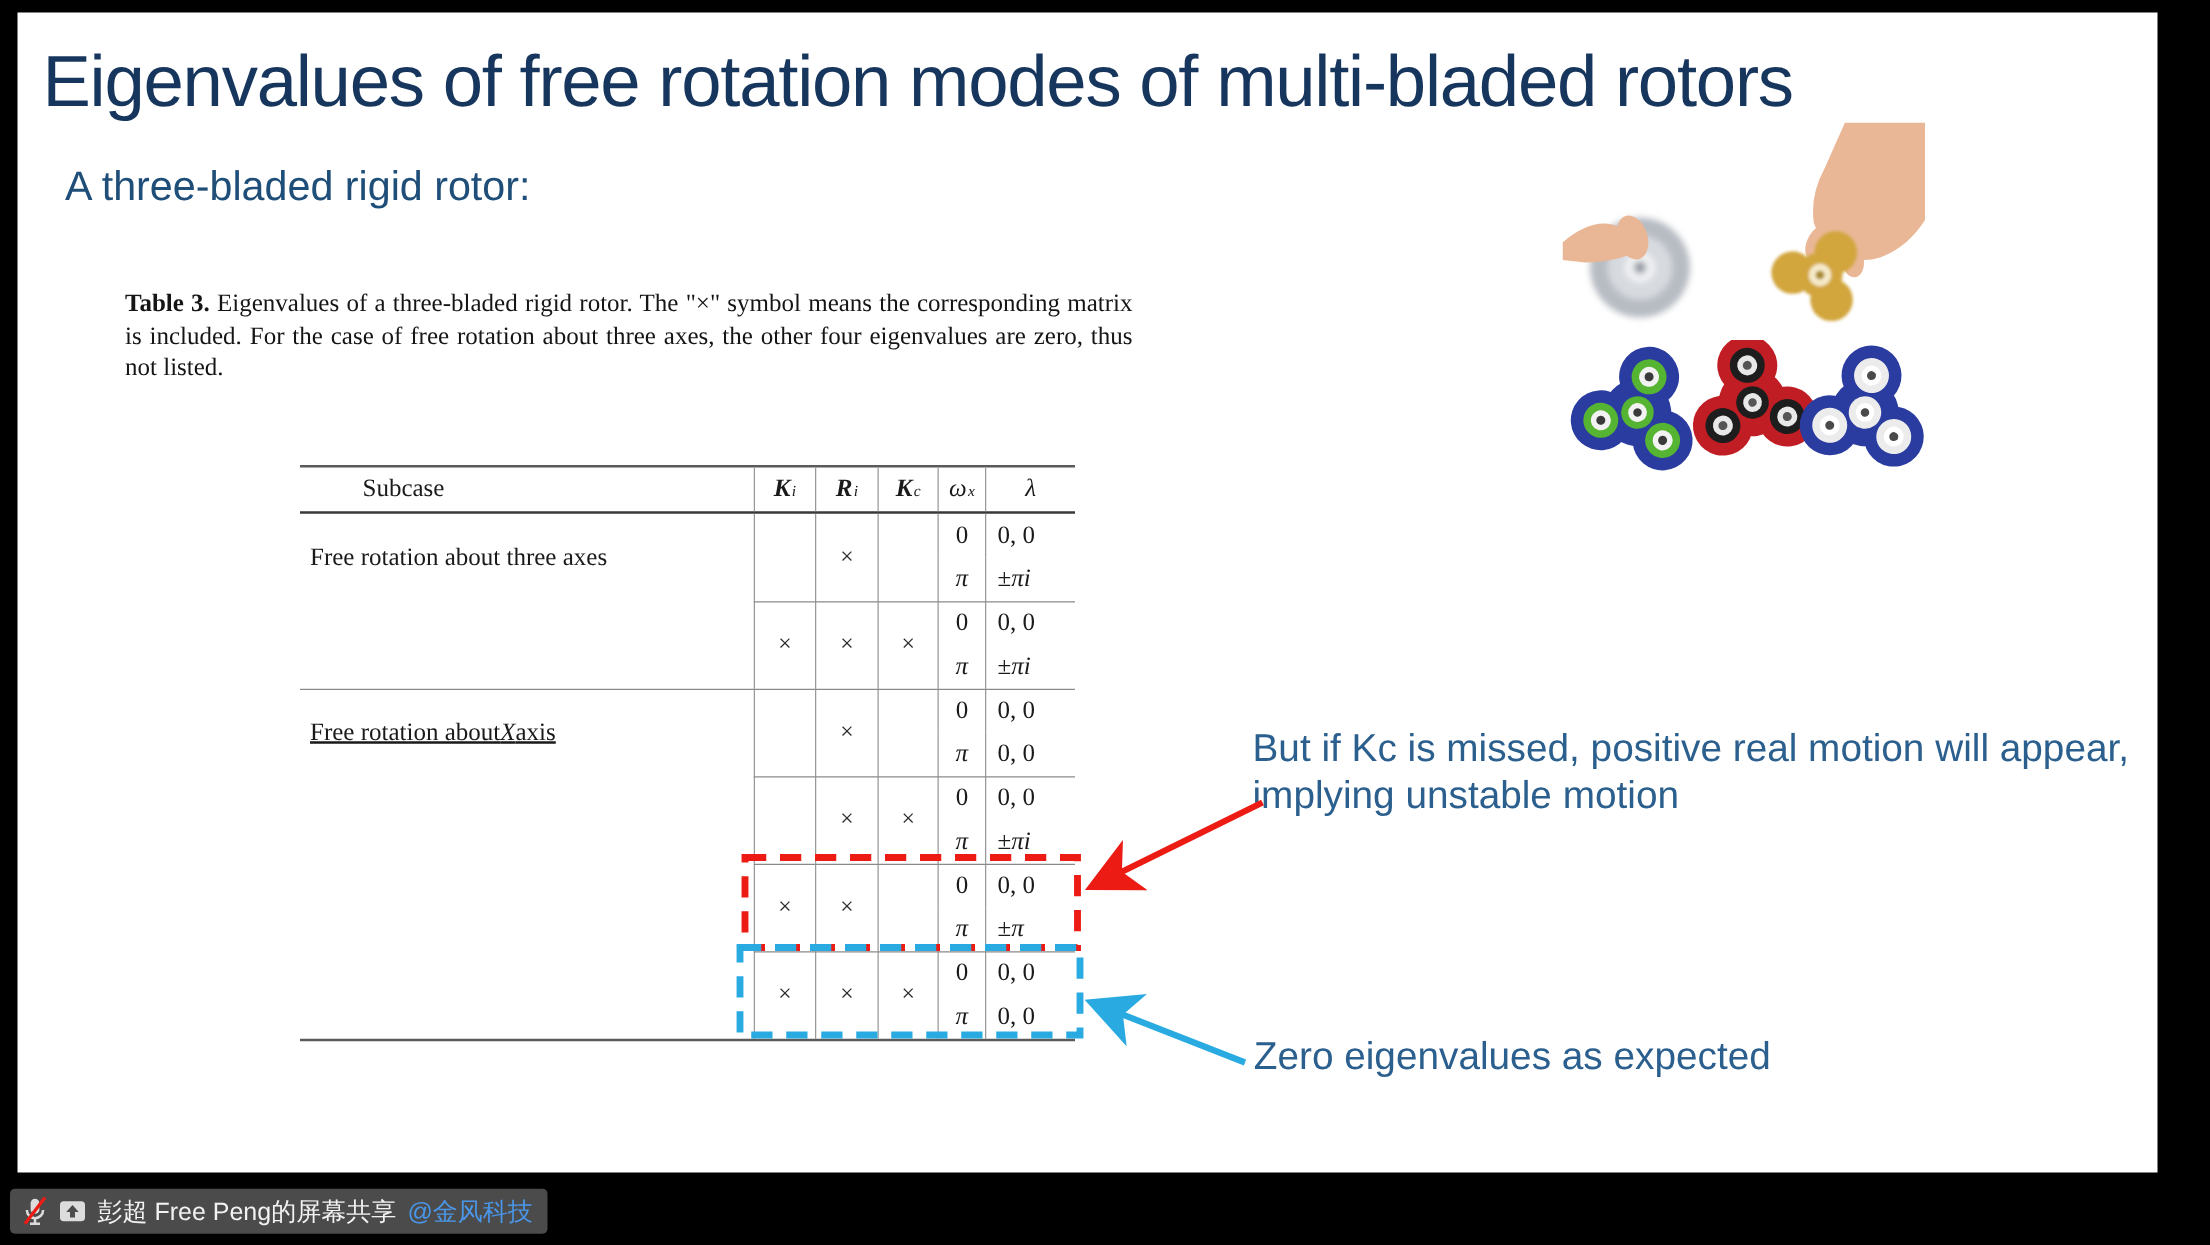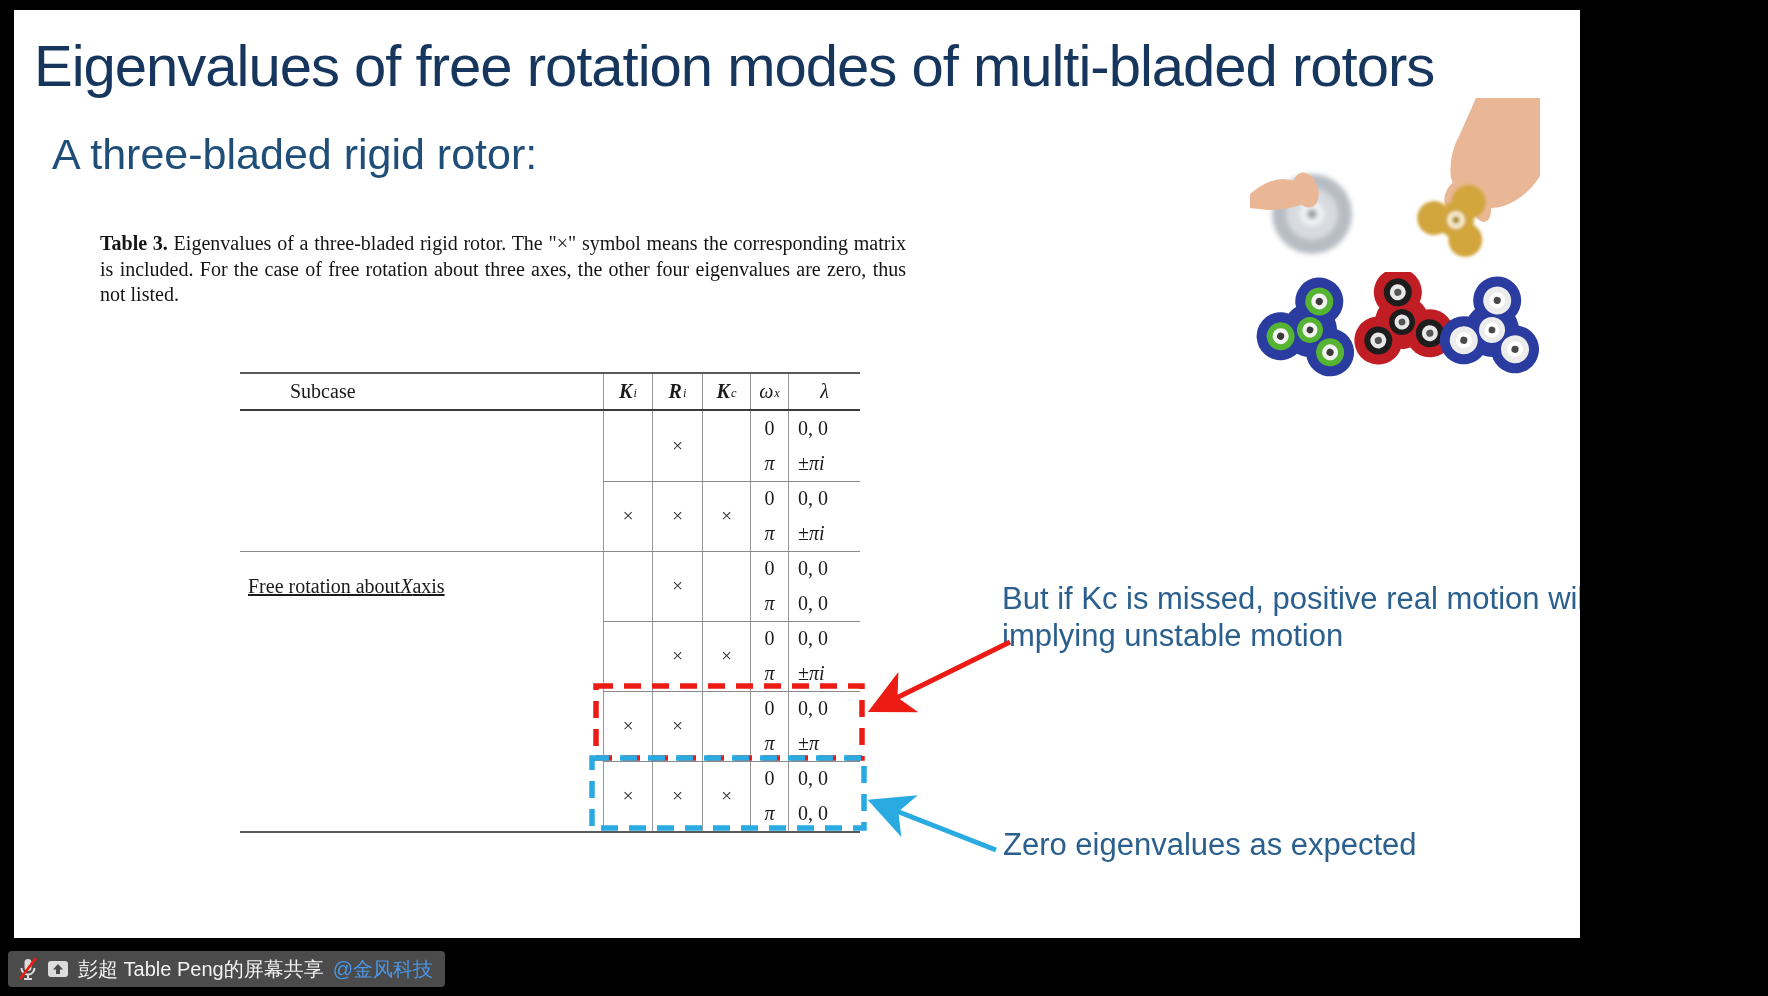--- a/index.html
+++ b/index.html
@@ -1,23 +1,23 @@
 <!DOCTYPE html>
 <html style="--title-color: #17365D; --subtitle-color: #1F4E79; --annotation-color: #2B5F8E; --highlight-red: #EC1C14; --highlight-blue: #29ABE2; --mention-blue: #4A96E8; --share-bar-bg: #4B4B4B; --spinner-blue: #2B3CA0; --spinner-red: #C01E24; --spinner-green: #55B431; --spinner-gold: #D2A63C; --skin: #E9B795;"><head>
 <meta charset="utf-8">
 <style>
   html,body{margin:0;padding:0;background:#000;}
-  .canvas{position:relative;width:1580px;height:996px;background:#000;overflow:hidden;
+  .canvas{position:relative;width:1726px;height:996px;background:#000;overflow:hidden;
           font-family:"Liberation Sans","DejaVu Sans",sans-serif;}
   .slide{position:absolute;left:14px;top:10px;width:1746px;height:928px;background:#ffffff;}
 
   
   .title{position:absolute;left:20px;top:22px;font-size:58px;letter-spacing:-1px;
          color:var(--title-color);white-space:nowrap;}
-  .subtitle{position:absolute;left:38px;top:120px;font-size:43px;color:var(--subtitle-color);}
+  .subtitle{position:absolute;left:38px;top:120px;font-size:33px;color:var(--subtitle-color);}
 
   
   .caption{position:absolute;left:86px;top:221px;width:806px;
            font-family:"Liberation Serif","DejaVu Serif",serif;font-size:20px;
            line-height:25.5px;color:#151515;text-align:justify;}
   .caption b{font-weight:bold;}
 
   
   .eigtable{position:absolute;left:226px;top:362px;width:620px;
             font-family:"Liberation Serif","DejaVu Serif",serif;font-size:20px;color:#1a1a1a;
@@ -84,20 +84,21 @@
           </div>
           <div class="t-hcell t-cell col4 vline">
             <span class="m">ω</span>
             <sub class="m">x</sub>
           </div>
           <div class="t-hcell t-cell col5 vline">
             <span class="m">λ</span>
           </div>
         </div>
         <div class="t-block">
+          <div class="t-cell subcase" style="grid-area: 1 / 1 / span 2 / 2;">Free rotation about three axes</div>
           <div class="t-cell mark vline" style="grid-area: 1 / 2 / span 2;"></div>
           <div class="t-cell mark vline" style="grid-area: 1 / 3 / span 2;">×</div>
           <div class="t-cell mark vline" style="grid-area: 1 / 4 / span 2;"></div>
           <div class="t-cell om vline" style="grid-area: 1 / 5;">0</div>
           <div class="t-cell lam vline" style="grid-area: 1 / 6;">0, 0</div>
           <div class="t-cell om vline" style="grid-area: 2 / 5;">
             <span class="m">π</span>
           </div>
           <div class="t-cell lam vline" style="grid-area: 2 / 6;">±<span class="m">πi</span></div>
         </div>
@@ -303,16 +304,16 @@
       <rect x="6.5" y="2" width="7" height="12" rx="3.5" fill="#dcdcdc"></rect>
       <path d="M3.5,11 a6.5,6.5 0 0 0 13,0" stroke="#dcdcdc" stroke-width="2" fill="none"></path>
       <line x1="10" y1="18" x2="10" y2="22" stroke="#dcdcdc" stroke-width="2"></line>
       <line x1="6" y1="22" x2="14" y2="22" stroke="#dcdcdc" stroke-width="2"></line>
       <line x1="2" y1="22" x2="18" y2="1" stroke="var(--highlight-red)" stroke-width="2.6"></line>
     </svg>
     <svg width="22" height="20" viewBox="0 0 22 20">
       <rect x="1" y="2" width="20" height="16" rx="3" fill="#dcdcdc"></rect>
       <path d="M11,5 L16,10.5 H13 V15 H9 V10.5 H6 Z" fill="#4b4b4b"></path>
     </svg>
-    <span>彭超 Table Peng的屏幕共享 </span>
+    <span>彭超 Free Peng的屏幕共享 </span>
     <span class="mention">@金风科技</span>
   </div>
 </div>
 
 </body></html>

